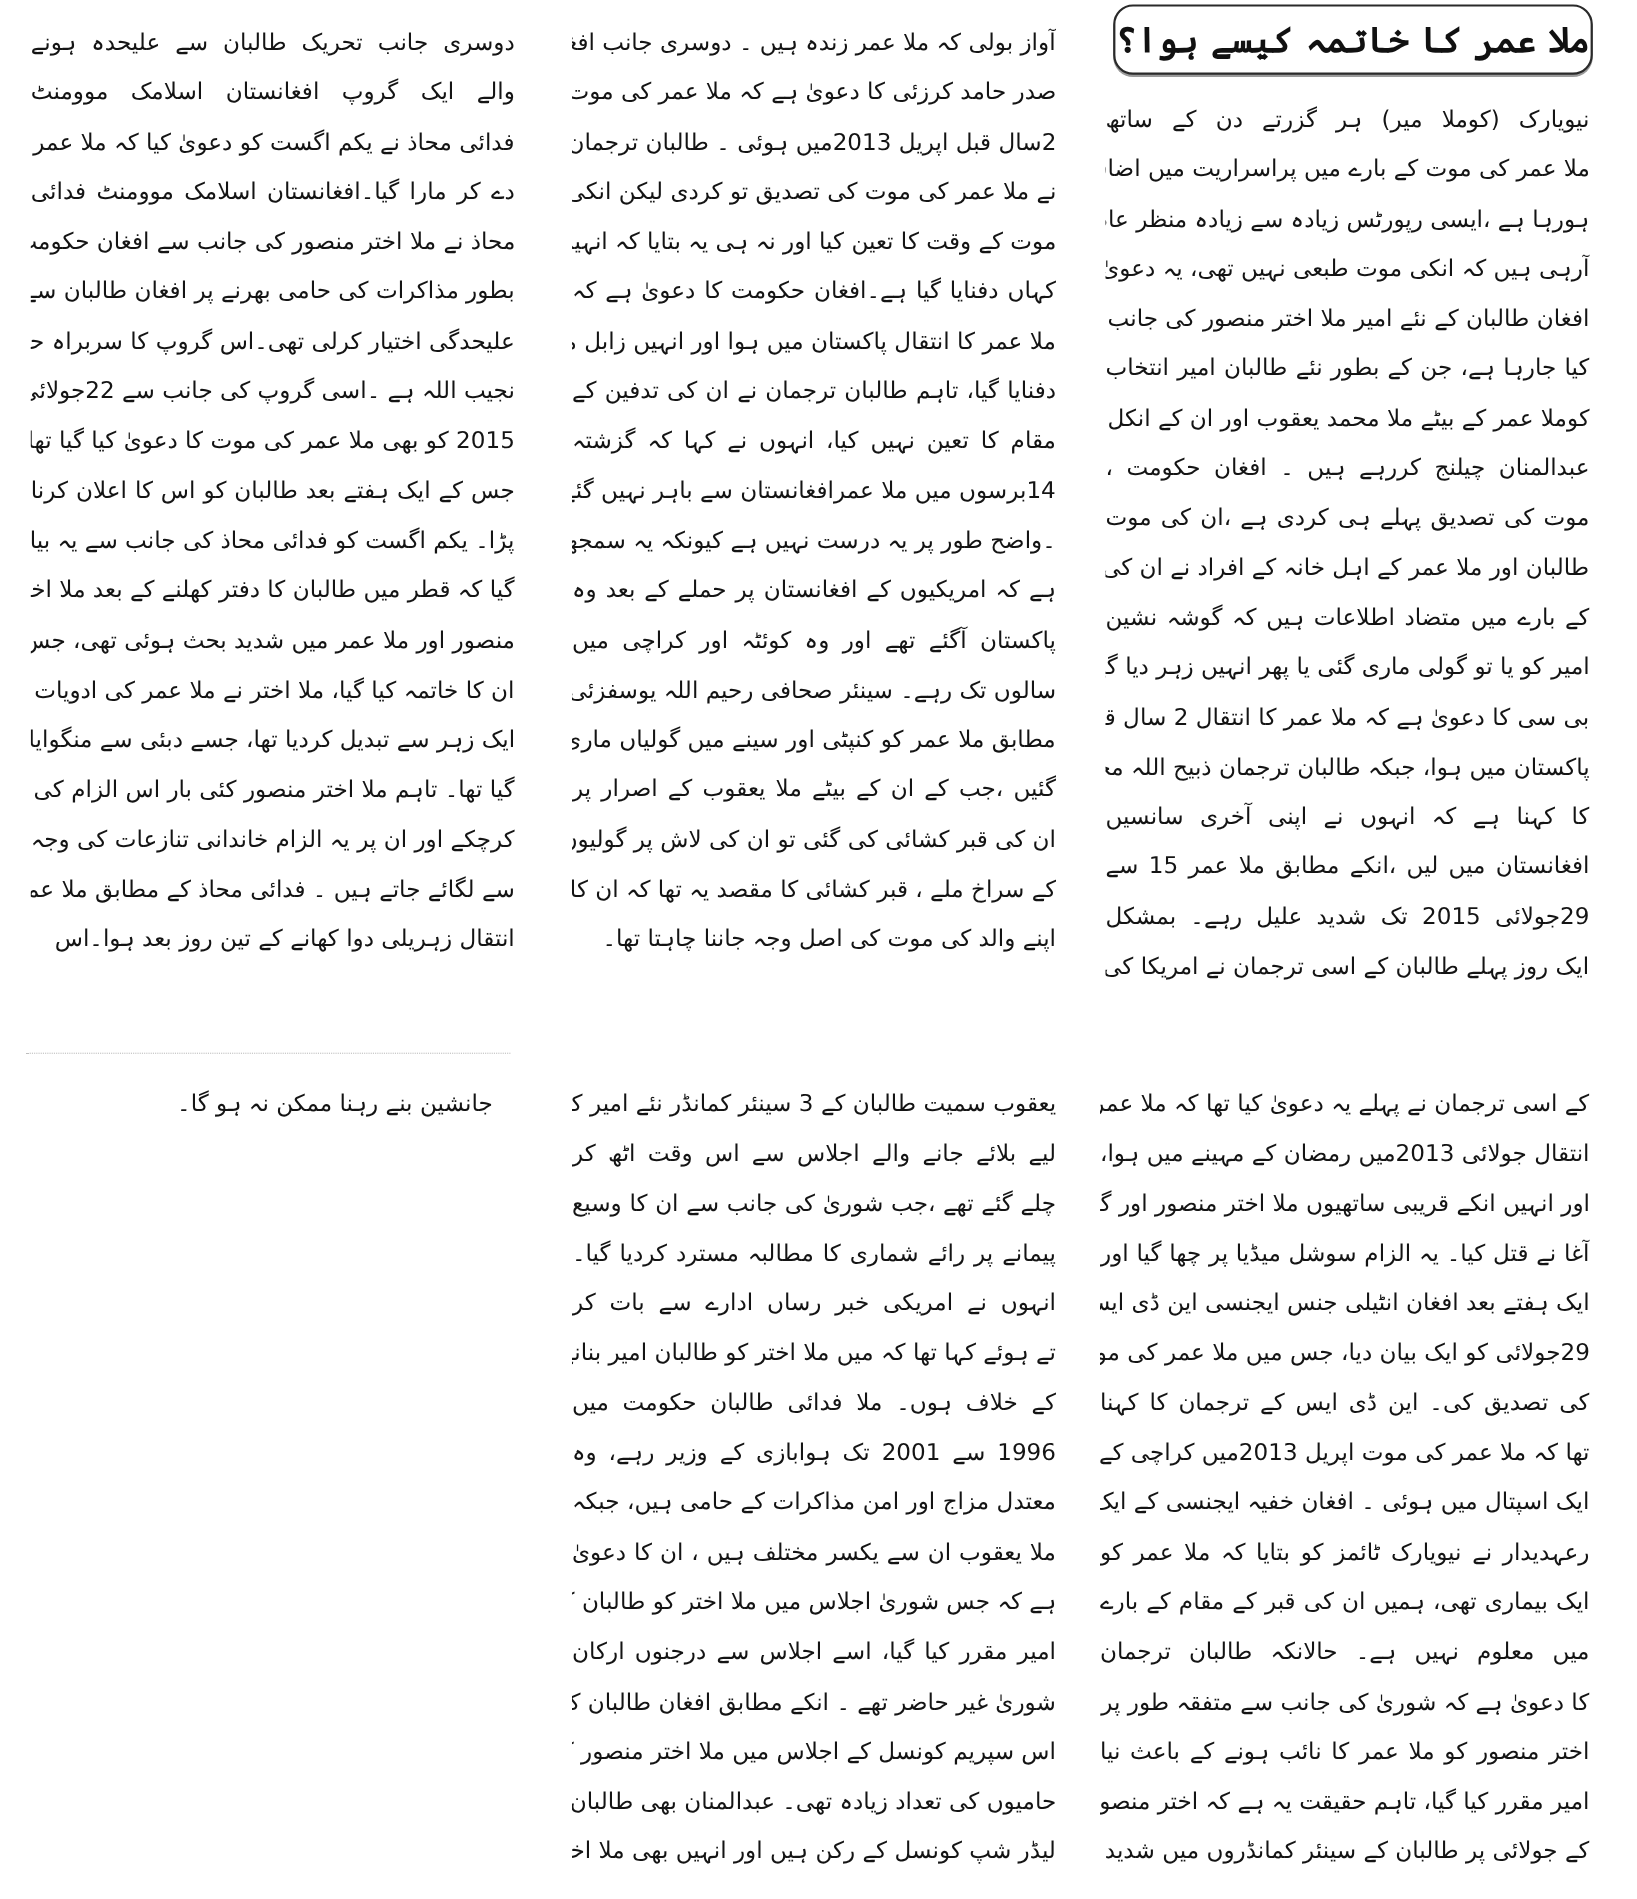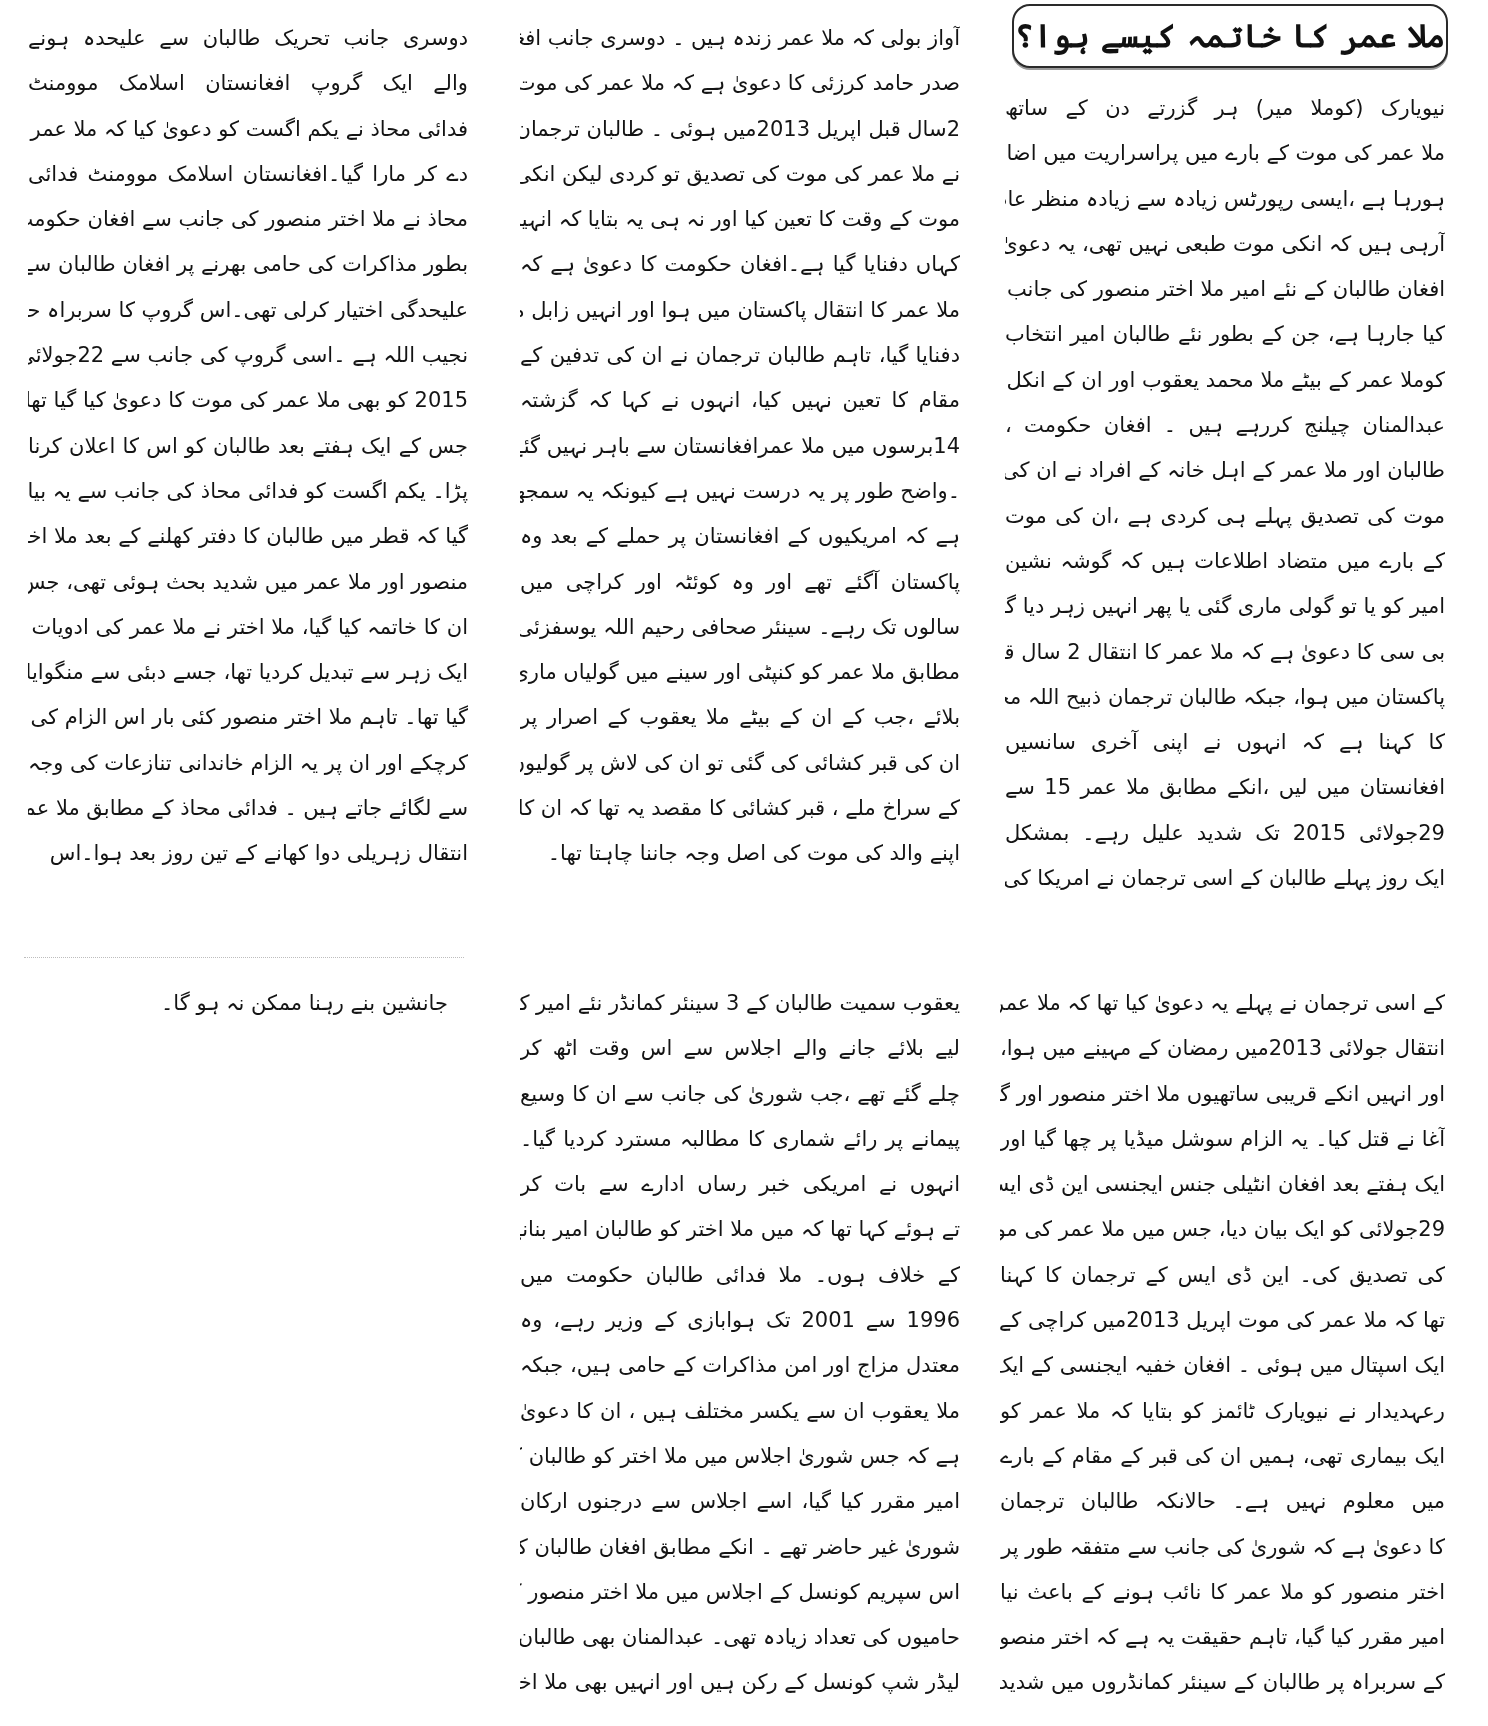--- a/index.html
+++ b/index.html
@@ -58,22 +58,22 @@
 
 <div id="col-top-right" class="col">
     <span class="line">نیویارک (کوملا میر) ہر گزرتے دن کے ساتھ</span>
     <span class="line">ملا عمر کی موت کے بارے میں پراسراریت میں اضافہ</span>
     <span class="line">ہورہا ہے ،ایسی رپورٹس زیادہ سے زیادہ منظر عام پر</span>
     <span class="line">آرہی ہیں کہ انکی موت طبعی نہیں تھی، یہ دعویٰ</span>
     <span class="line">افغان طالبان کے نئے امیر ملا اختر منصور کی جانب سے</span>
     <span class="line">کیا جارہا ہے، جن کے بطور نئے طالبان امیر انتخاب</span>
     <span class="line">کوملا عمر کے بیٹے ملا محمد یعقوب اور ان کے انکل ملا</span>
     <span class="line">عبدالمنان چیلنج کررہے ہیں ۔ افغان حکومت ،</span>
+    <span class="line">موت کی تصدیق پہلے ہی کردی ہے ،ان کی موت</span>
     <span class="line">طالبان اور ملا عمر کے اہل خانہ کے افراد نے ان کی</span>
-    <span class="line">موت کی تصدیق پہلے ہی کردی ہے ،ان کی موت</span>
     <span class="line">کے بارے میں متضاد اطلاعات ہیں کہ گوشہ نشین</span>
     <span class="line">امیر کو یا تو گولی ماری گئی یا پھر انہیں زہر دیا گیا۔بی</span>
     <span class="line">بی سی کا دعویٰ ہے کہ ملا عمر کا انتقال 2 سال قبل</span>
     <span class="line">پاکستان میں ہوا، جبکہ طالبان ترجمان ذبیح اللہ مجاہد</span>
     <span class="line">کا کہنا ہے کہ انہوں نے اپنی آخری سانسیں</span>
     <span class="line">افغانستان میں لیں ،انکے مطابق ملا عمر 15 سے</span>
     <span class="line">29جولائی 2015 تک شدید علیل رہے۔ بمشکل</span>
     <span class="line last">ایک روز پہلے طالبان کے اسی ترجمان نے امریکا کی</span>
   </div>
 <div id="col-top-mid" class="col">
@@ -85,21 +85,21 @@
     <span class="line">کہاں دفنایا گیا ہے۔افغان حکومت کا دعویٰ ہے کہ</span>
     <span class="line">ملا عمر کا انتقال پاکستان میں ہوا اور انہیں زابل میں</span>
     <span class="line">دفنایا گیا، تاہم طالبان ترجمان نے ان کی تدفین کے</span>
     <span class="line">مقام کا تعین نہیں کیا، انہوں نے کہا کہ گزشتہ</span>
     <span class="line">14برسوں میں ملا عمرافغانستان سے باہر نہیں گئے</span>
     <span class="line">۔واضح طور پر یہ درست نہیں ہے کیونکہ یہ سمجھا جاتا</span>
     <span class="line">ہے کہ امریکیوں کے افغانستان پر حملے کے بعد وہ</span>
     <span class="line">پاکستان آگئے تھے اور وہ کوئٹہ اور کراچی میں</span>
     <span class="line">سالوں تک رہے۔ سینئر صحافی رحیم اللہ یوسفزئی کے</span>
     <span class="line">مطابق ملا عمر کو کنپٹی اور سینے میں گولیاں ماری</span>
-    <span class="line">بلائے ،جب کے ان کے بیٹے ملا یعقوب کے اصرار پر</span>
+    <span class="line">گئیں ،جب کے ان کے بیٹے ملا یعقوب کے اصرار پر</span>
     <span class="line">ان کی قبر کشائی کی گئی تو ان کی لاش پر گولیوں</span>
     <span class="line">کے سراخ ملے ، قبر کشائی کا مقصد یہ تھا کہ ان کا بیٹا</span>
     <span class="line last">اپنے والد کی موت کی اصل وجہ جاننا چاہتا تھا۔</span>
   </div>
 <div id="col-top-left" class="col">
     <span class="line">دوسری جانب تحریک طالبان سے علیحدہ ہونے</span>
     <span class="line">والے ایک گروپ افغانستان اسلامک موومنٹ</span>
     <span class="line">فدائی محاذ نے یکم اگست کو دعویٰ کیا کہ ملا عمر کو زہر</span>
     <span class="line">دے کر مارا گیا۔افغانستان اسلامک موومنٹ فدائی</span>
     <span class="line">محاذ نے ملا اختر منصور کی جانب سے افغان حکومت کے</span>
@@ -130,21 +130,21 @@
     <span class="line">29جولائی کو ایک بیان دیا، جس میں ملا عمر کی موت</span>
     <span class="line">کی تصدیق کی۔ این ڈی ایس کے ترجمان کا کہنا</span>
     <span class="line">تھا کہ ملا عمر کی موت اپریل 2013میں کراچی کے</span>
     <span class="line">ایک اسپتال میں ہوئی ۔ افغان خفیہ ایجنسی کے ایک او</span>
     <span class="line">رعہدیدار نے نیویارک ٹائمز کو بتایا کہ ملا عمر کو</span>
     <span class="line">ایک بیماری تھی، ہمیں ان کی قبر کے مقام کے بارے</span>
     <span class="line">میں معلوم نہیں ہے۔ حالانکہ طالبان ترجمان</span>
     <span class="line">کا دعویٰ ہے کہ شوریٰ کی جانب سے متفقہ طور پر ملا</span>
     <span class="line">اختر منصور کو ملا عمر کا نائب ہونے کے باعث نیا</span>
     <span class="line">امیر مقرر کیا گیا، تاہم حقیقت یہ ہے کہ اختر منصور</span>
-    <span class="line last">کے سربراہ پر طالبان کے سینئر کمانڈروں میں شدید</span>
+    <span class="line last">کے جولائی پر طالبان کے سینئر کمانڈروں میں شدید</span>
   </div>
 <div id="col-bot-mid" class="col">
     <span class="line">یعقوب سمیت طالبان کے 3 سینئر کمانڈر نئے امیر کے</span>
     <span class="line">لیے بلائے جانے والے اجلاس سے اس وقت اٹھ کر</span>
     <span class="line">چلے گئے تھے ،جب شوریٰ کی جانب سے ان کا وسیع</span>
     <span class="line">پیمانے پر رائے شماری کا مطالبہ مسترد کردیا گیا۔</span>
     <span class="line">انہوں نے امریکی خبر رساں ادارے سے بات کر</span>
     <span class="line">تے ہوئے کہا تھا کہ میں ملا اختر کو طالبان امیر بنانے</span>
     <span class="line">کے خلاف ہوں۔ ملا فدائی طالبان حکومت میں</span>
     <span class="line">1996 سے 2001 تک ہوابازی کے وزیر رہے، وہ</span>

